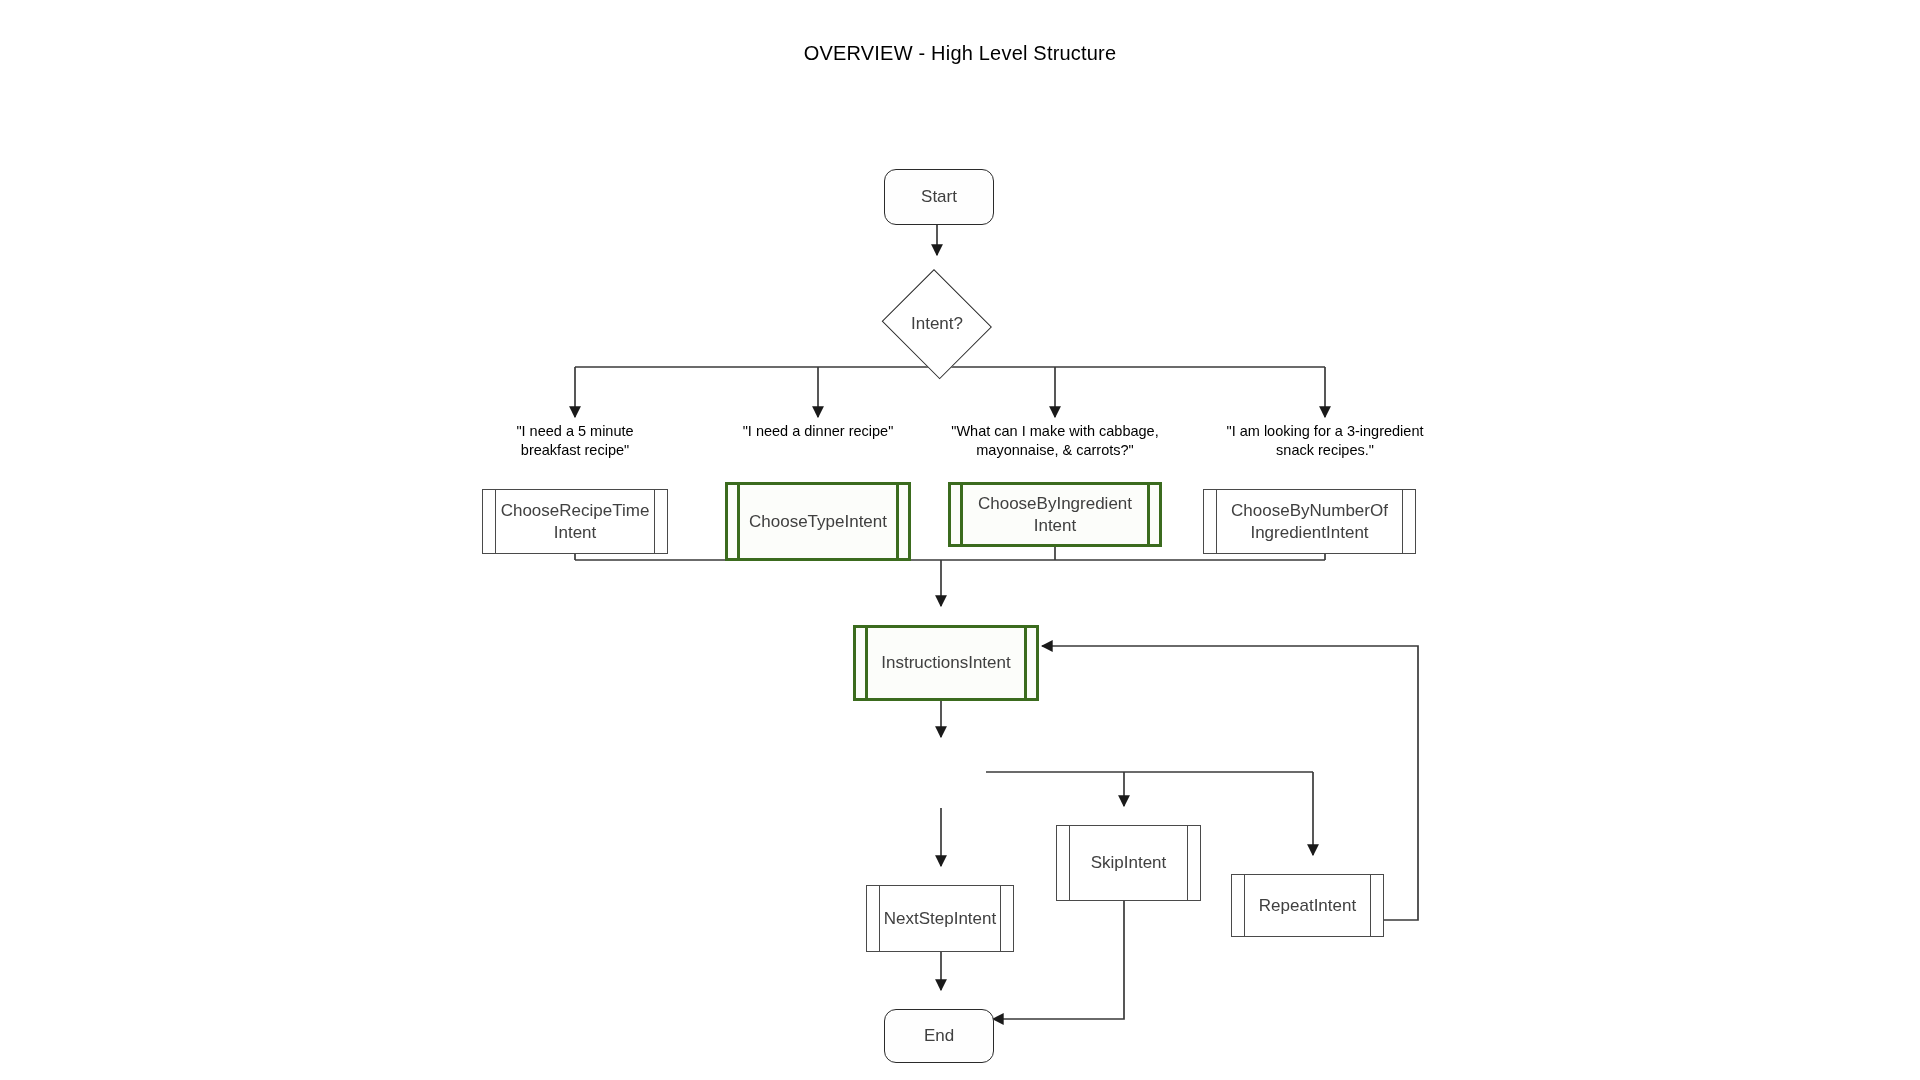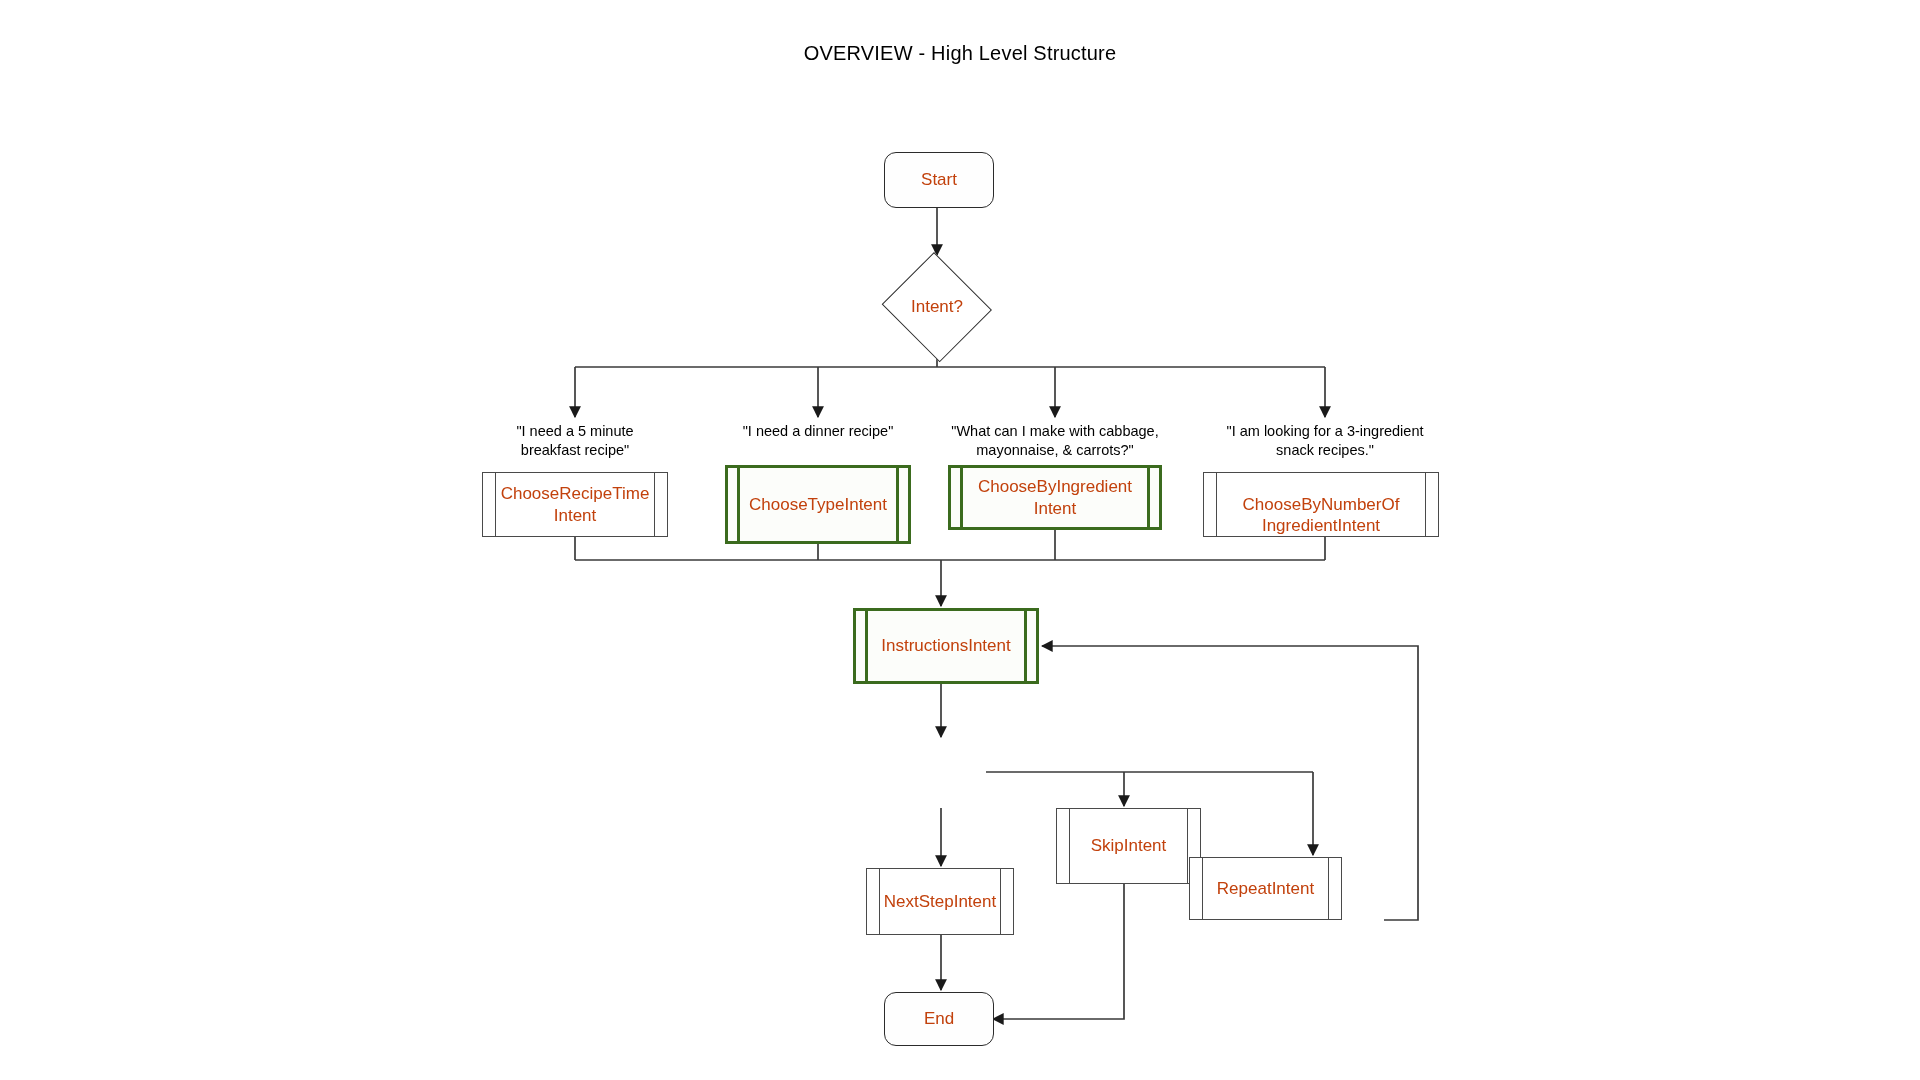--- a/index.html
+++ b/index.html
@@ -41,22 +41,23 @@
   
   .node {
     position: absolute;
     box-sizing: border-box;
     display: flex;
     align-items: center;
     justify-content: center;
     text-align: center;
     font-size: 17px;
     line-height: 1.25;
-    color: #c2410c;
-    background: #ffffff;
+    color: #404040;
+    background: #ffffff;
+    margin-top: 17px;
   }
 
   
   .terminator {
     border: 1.6px solid #2b2b2b;
     border-radius: 12px;
     background: #fefefe;
   }
 
   
@@ -210,21 +211,21 @@
     <span class="plabel">
       <span>ChooseByIngredient</span><br>
       <span>Intent</span>
     </span>
   </div>
 
   <div class="caption" style="left:1200px; top:422px; width:250px;">
     <div>"I am looking for a 3-ingredient</div>
     <div>snack recipes."</div>
   </div>
-  <div class="node process" style="left:1203px; top:472px; width:236px; height:65px;align-items:flex-end;">
+  <div class="node process" style="left:1203px; top:472px; width:213px; height:65px;">
     <span class="bar left"></span>
     <span class="bar right"></span>
     <span class="plabel">
       <span>ChooseByNumberOf</span><br>
       <span>IngredientIntent</span>
     </span>
   </div>
 
   <div class="node process hl" style="left:853px; top:608px; width:186px; height:76px;">
     <span class="bar left"></span>
@@ -238,21 +239,21 @@
     <span class="bar right"></span>
     <span class="plabel">NextStepIntent</span>
   </div>
 
   <div class="node process" style="left:1056px; top:808px; width:145px; height:76px;">
     <span class="bar left"></span>
     <span class="bar right"></span>
     <span class="plabel">SkipIntent</span>
   </div>
 
-  <div class="node process" style="left:1189px; top:857px; width:153px; height:63px;">
+  <div class="node process" style="left:1231px; top:857px; width:153px; height:63px;">
     <span class="bar left"></span>
     <span class="bar right"></span>
     <span class="plabel">RepeatIntent</span>
   </div>
 
   <div class="node terminator" style="left:884px; top:992px; width:110px; height:54px;">
     <span>End</span>
   </div>
 
 </div>

